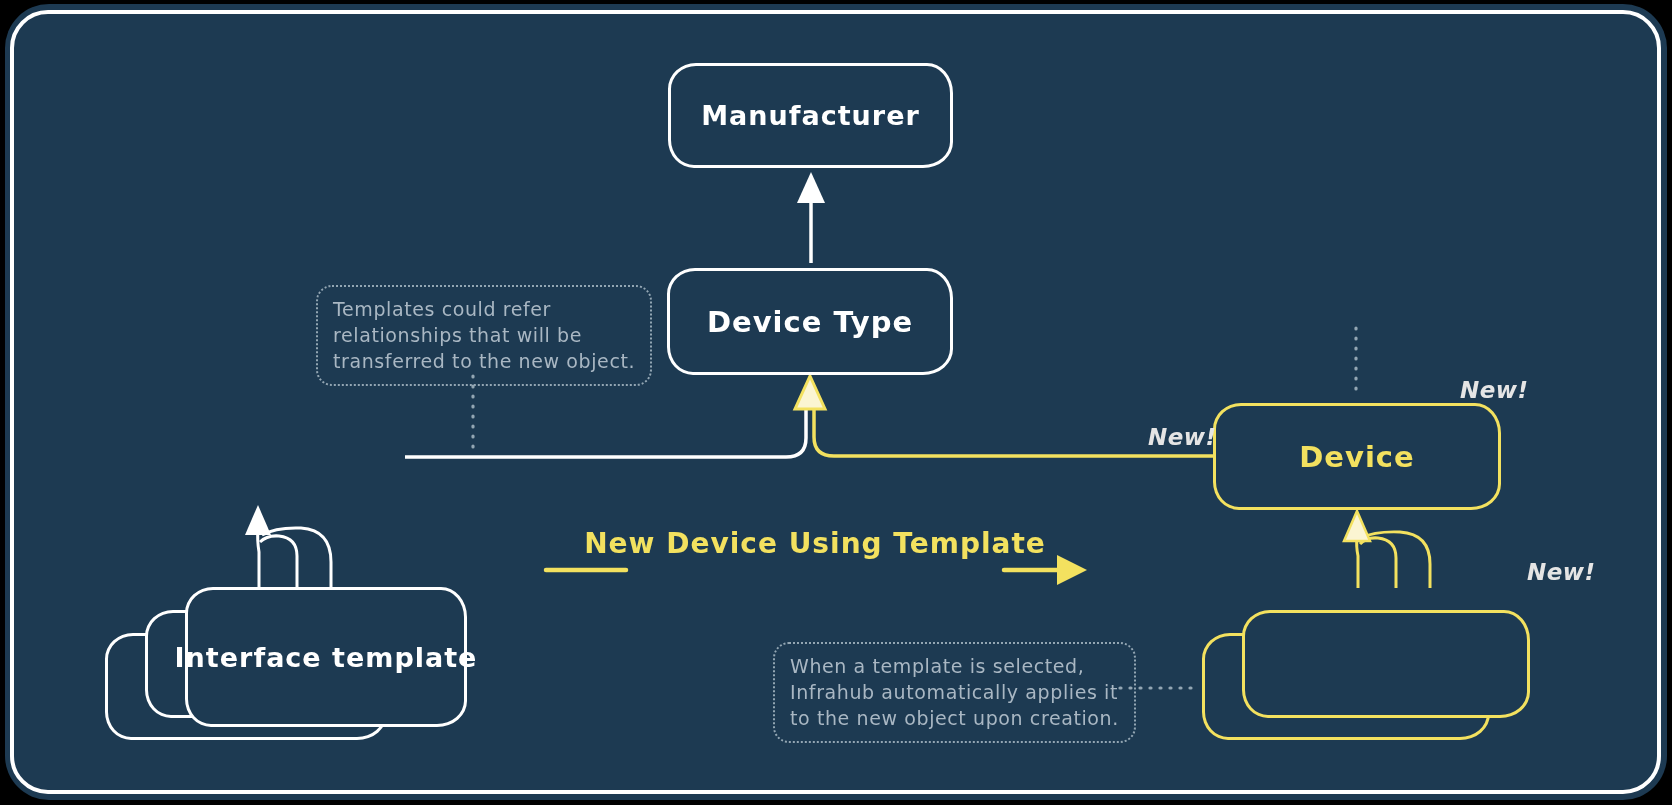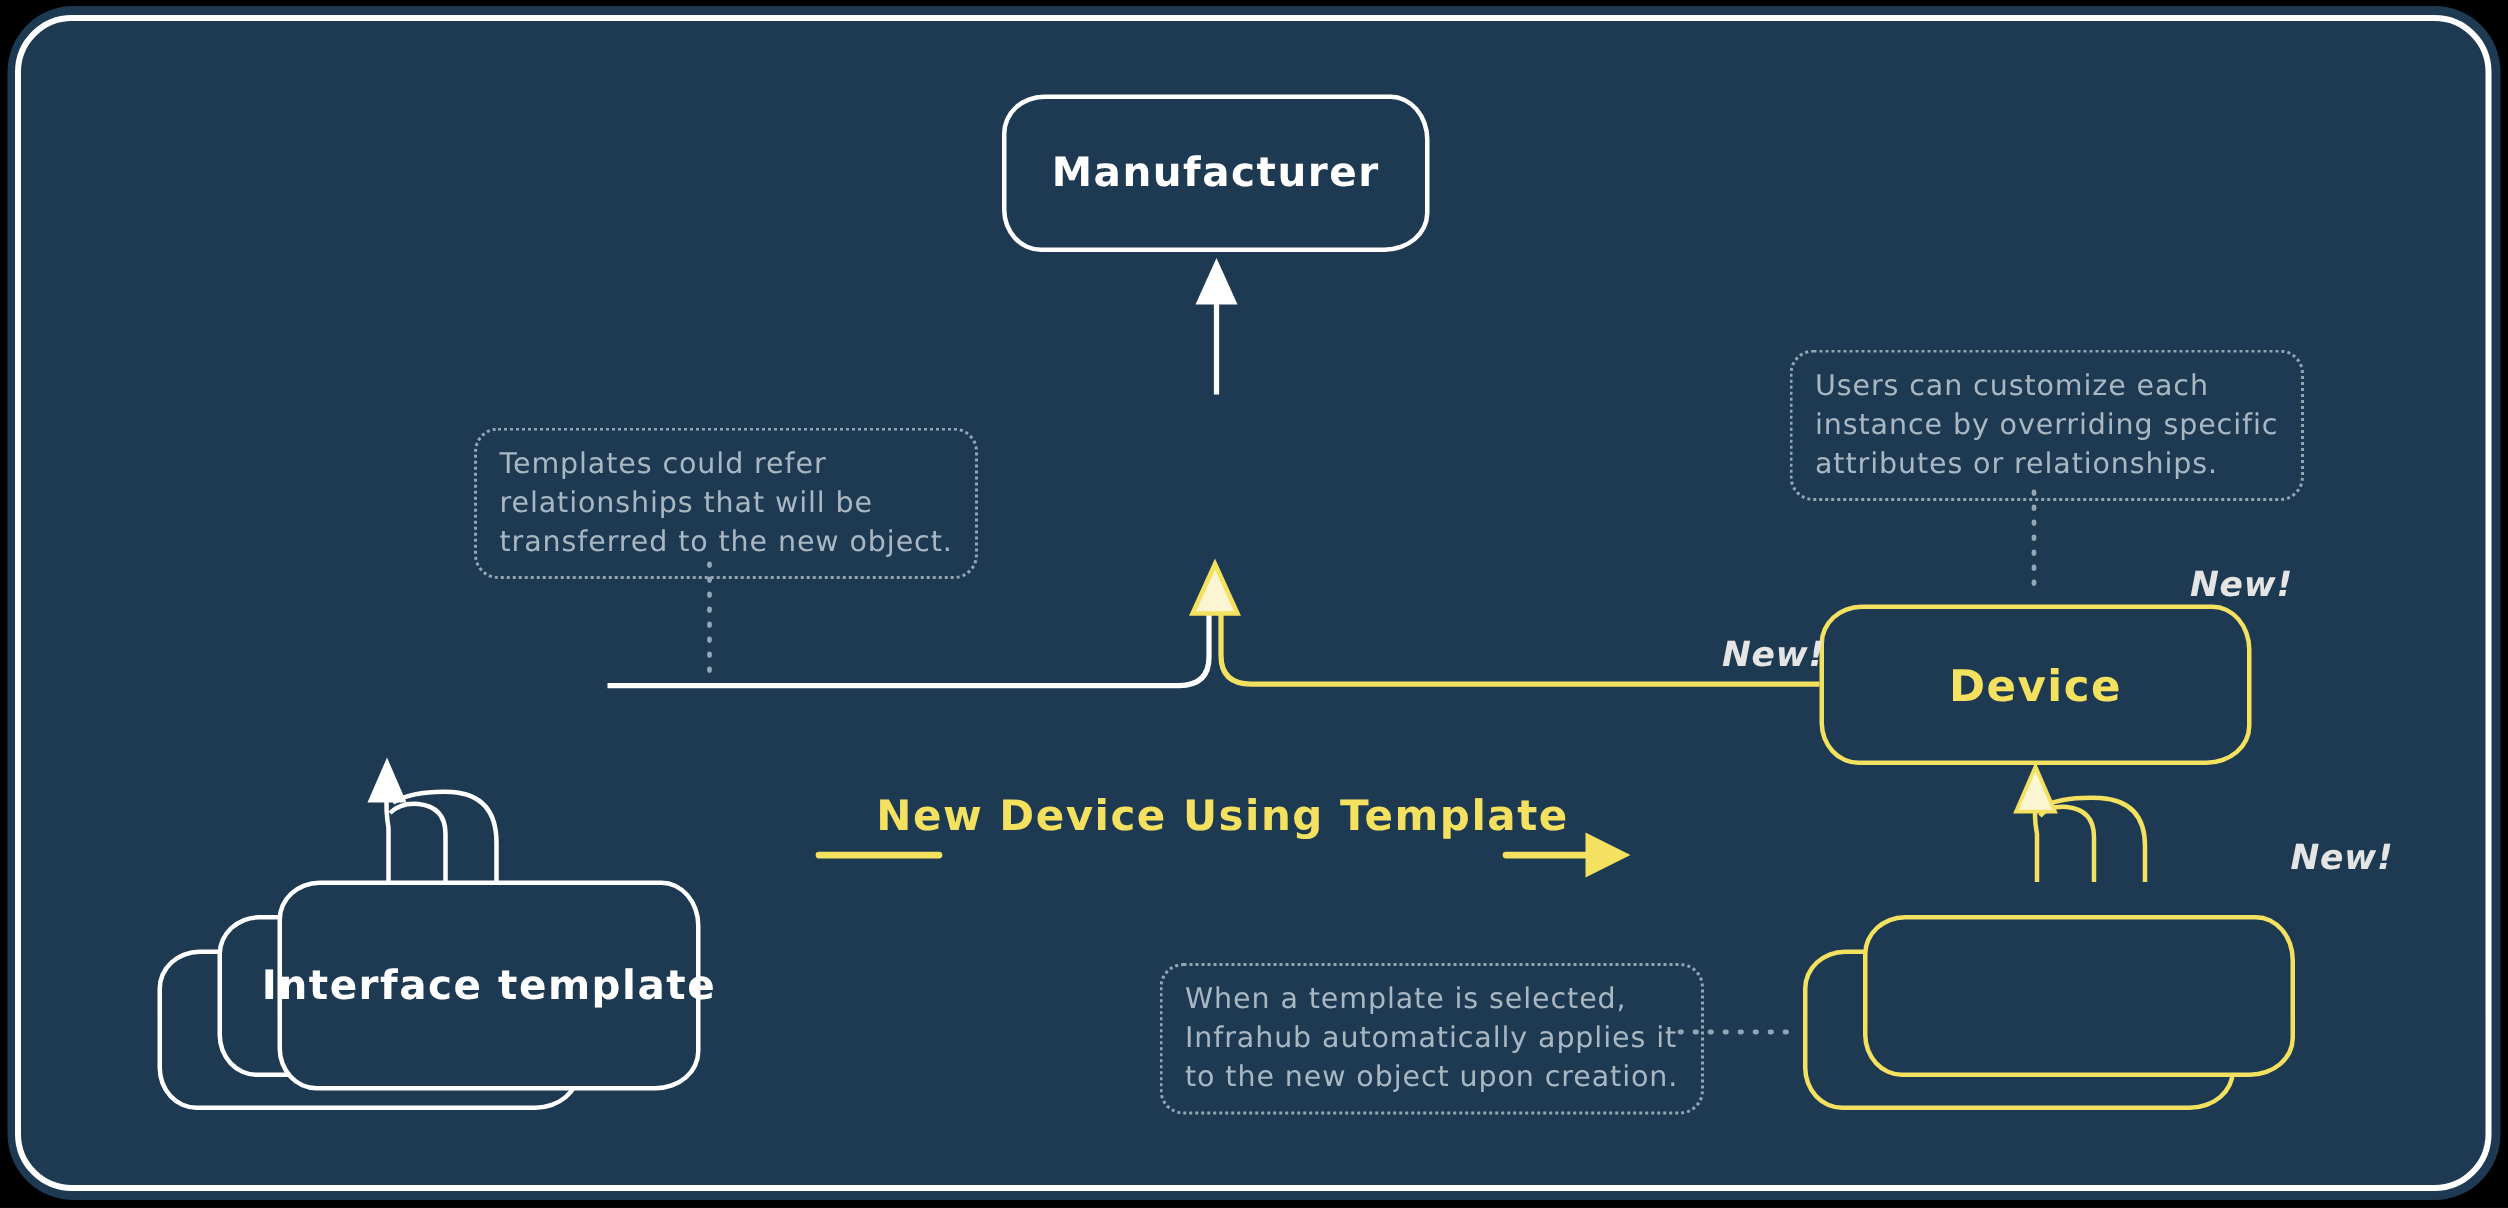--- a/index.html
+++ b/index.html
@@ -57,41 +57,41 @@
     <path d="M 1358 588 L 1358 556 Q 1356 546 1357 538" fill="none" stroke="#f3e15f" stroke-width="3"></path>
     <path d="M 1396 588 L 1396 558 Q 1396 540 1378 538 Q 1366 537 1360 544" fill="none" stroke="#f3e15f" stroke-width="3"></path>
     <path d="M 1430 588 L 1430 564 Q 1430 534 1400 532 Q 1375 531 1361 538" fill="none" stroke="#f3e15f" stroke-width="3"></path>
     <polygon points="1357,511 1344,541 1370,541" fill="#fbf5d2" stroke="#f3e15f" stroke-width="2.5"></polygon>
   </svg>
 
   <div class="node white" style="left:668px;top:63px;width:285px;height:105px">
     <span class="lbl">Manufacturer</span>
   </div>
 
+  <div class="node white" style="left:667px;top:268px;width:286px;height:107px">
+    <span class="lbl" style="font-size:29px">Device Type</span>
+  </div>
 
 
   <div class="node yellow" style="left:1213px;top:403px;width:288px;height:107px">
     <span class="lbl" style="font-size:29px">Device</span>
   </div>
 
   <div class="node white" style="left:105px;top:633px;width:282px;height:107px"></div>
   <div class="node white" style="left:145px;top:610px;width:282px;height:108px"></div>
   <div class="node white" style="left:185px;top:587px;width:282px;height:140px">
     <span class="lbl">Interface template</span>
   </div>
 
   <div class="node yellow" style="left:1202px;top:633px;width:288px;height:107px"></div>
   <div class="node yellow" style="left:1242px;top:610px;width:288px;height:108px"></div>
 
   <div class="note" style="left:316px;top:285px">Templates could refer
 relationships that will be
 transferred to the new object.</div>
-  <div class="note" style="left:1193px;top:233px">Users can customize each
-instance by overriding specific
-attributes or relationships.</div>
   <div class="note" style="left:773px;top:642px">When a template is selected,
 Infrahub automatically applies it
 to the new object upon creation.</div>
 
   <div class="badge" style="left:1148px;top:424px">New!</div>
   <div class="badge" style="left:1460px;top:377px">New!</div>
   <div class="badge" style="left:1527px;top:559px">New!</div>
 
   <div class="flow-label" style="left:815px;top:527px">New Device Using Template</div>
 </div>

